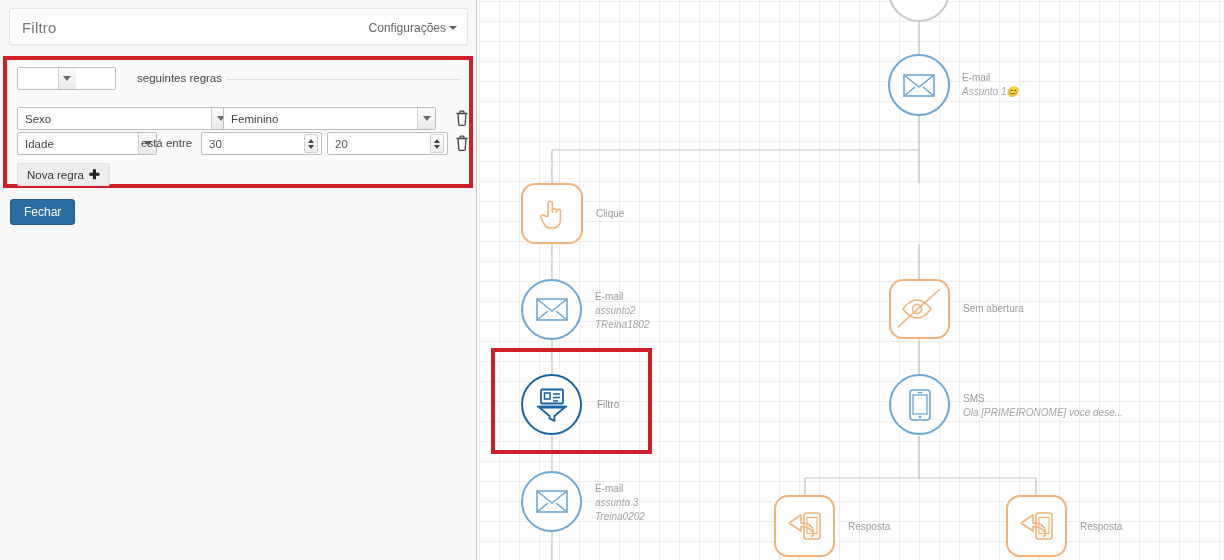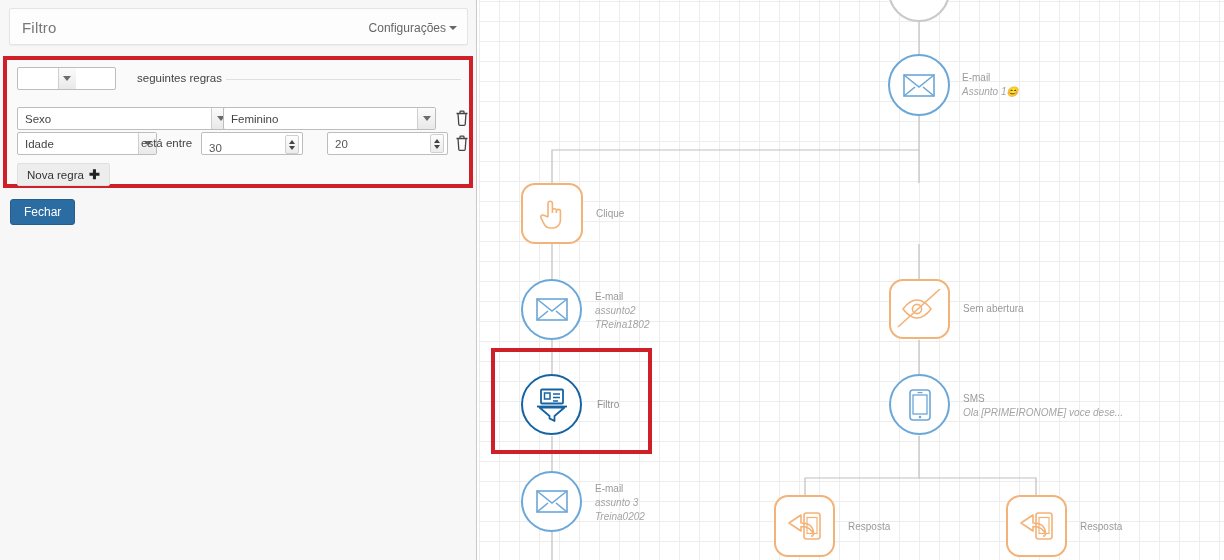--- a/index.html
+++ b/index.html
@@ -200,21 +200,21 @@
         <path d="M1.5 3.5h11M5 3.5V2a.8.8 0 0 1 .8-.8h2.4a.8.8 0 0 1 .8.8v1.5M3 3.5l.8 11a.9.9 0 0 0 .9.8h4.6a.9.9 0 0 0 .9-.8l.8-11" fill="none" stroke="#444" stroke-width="1.3"></path>
       </svg>
 
       <div class="row" style="left:10px; top:72px;">
         <div class="select" style="width:140px;">
           <span class="txt">Idade</span>
           <span class="arrowbox"></span>
         </div>
       </div>
       <div class="lbl" style="left:134px; top:77px;">está entre</div>
-      <div class="numinput" style="position:absolute; left:194px; top:72px; width:102px;align-items:flex-end;">
+      <div class="numinput" style="position:absolute; left:194px; top:72px; width:121px;">
         <span class="val">30</span>
         <span class="spin">
             <span class="up"></span>
             <span class="dn"></span>
           </span>
       </div>
       <div class="numinput" style="position:absolute; left:320px; top:72px; width:121px;">
         <span class="val">20</span>
         <span class="spin">
             <span class="up"></span>

